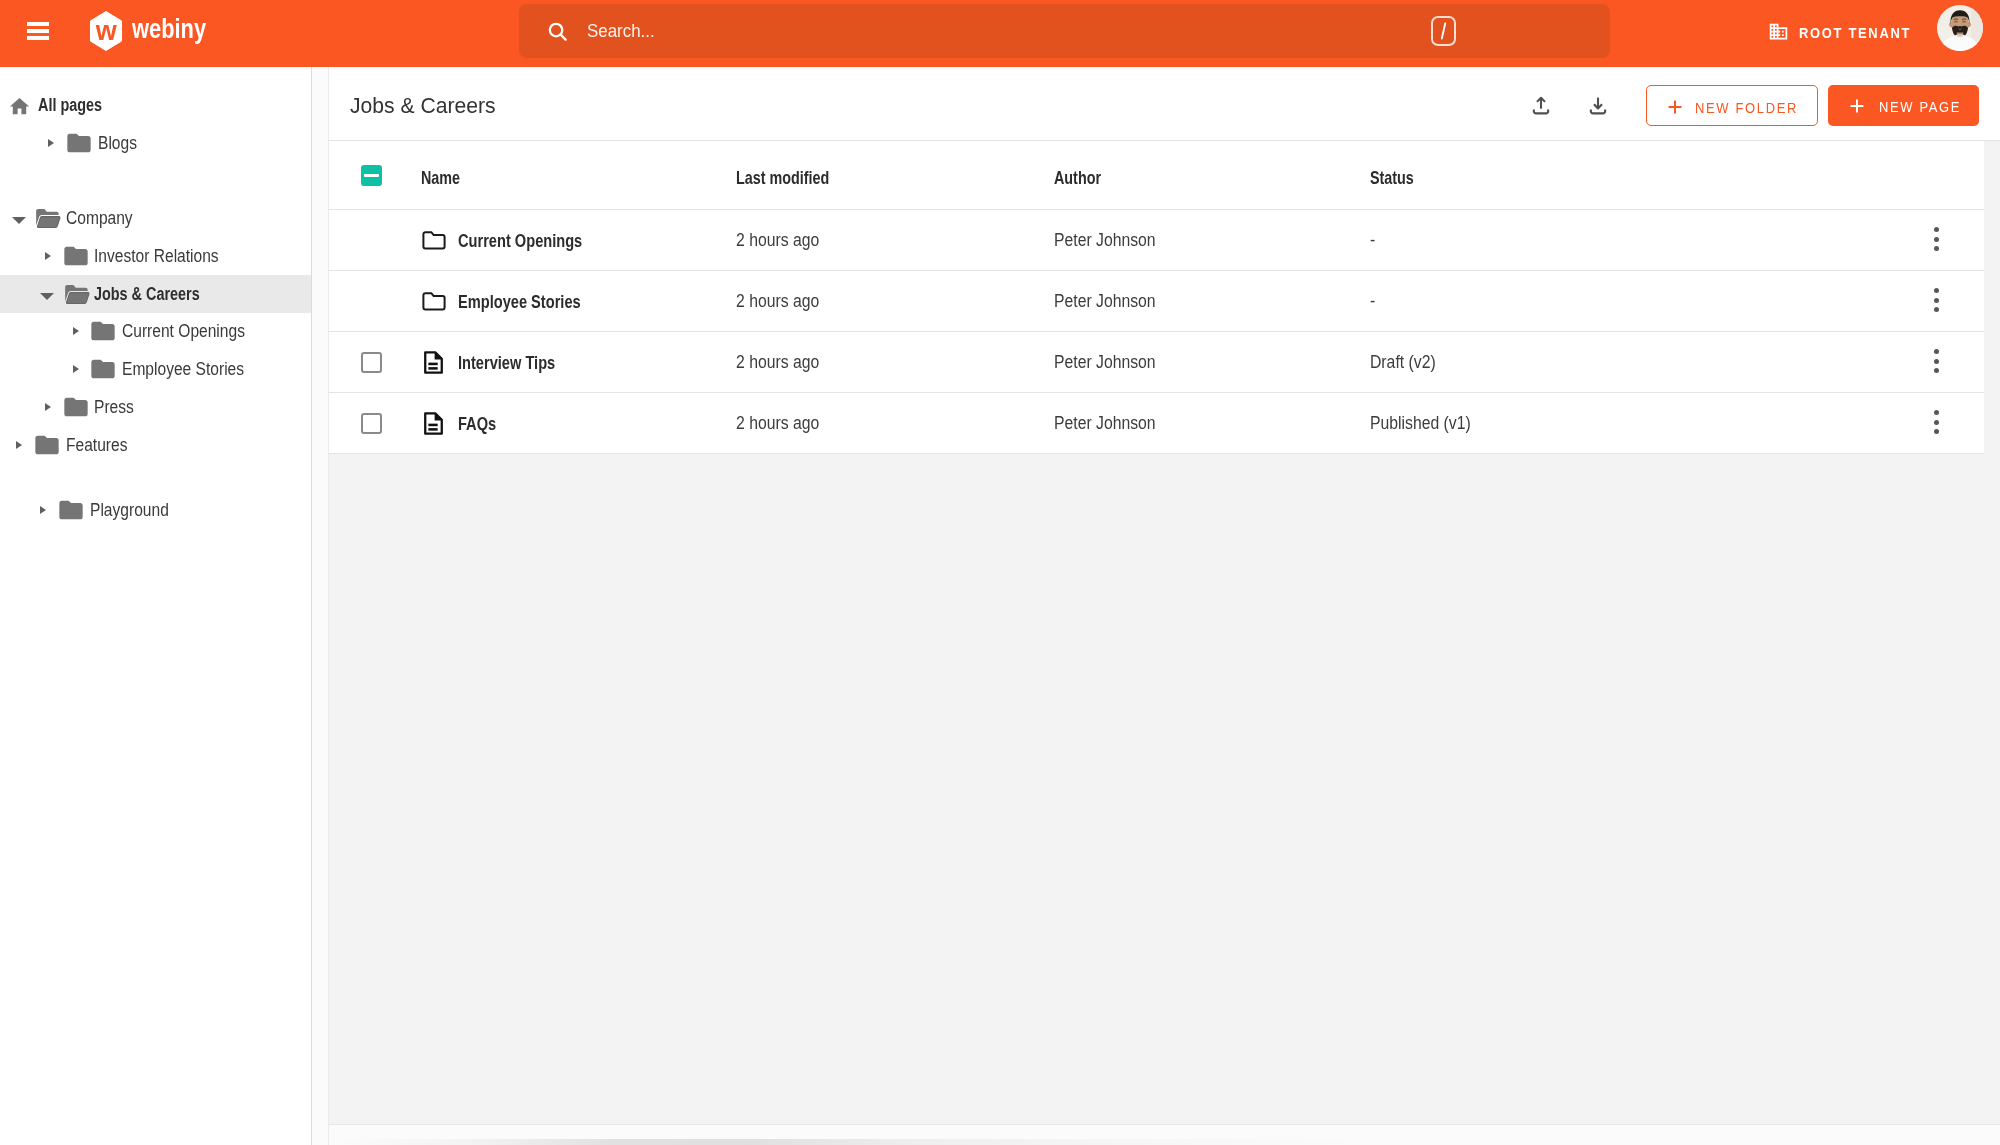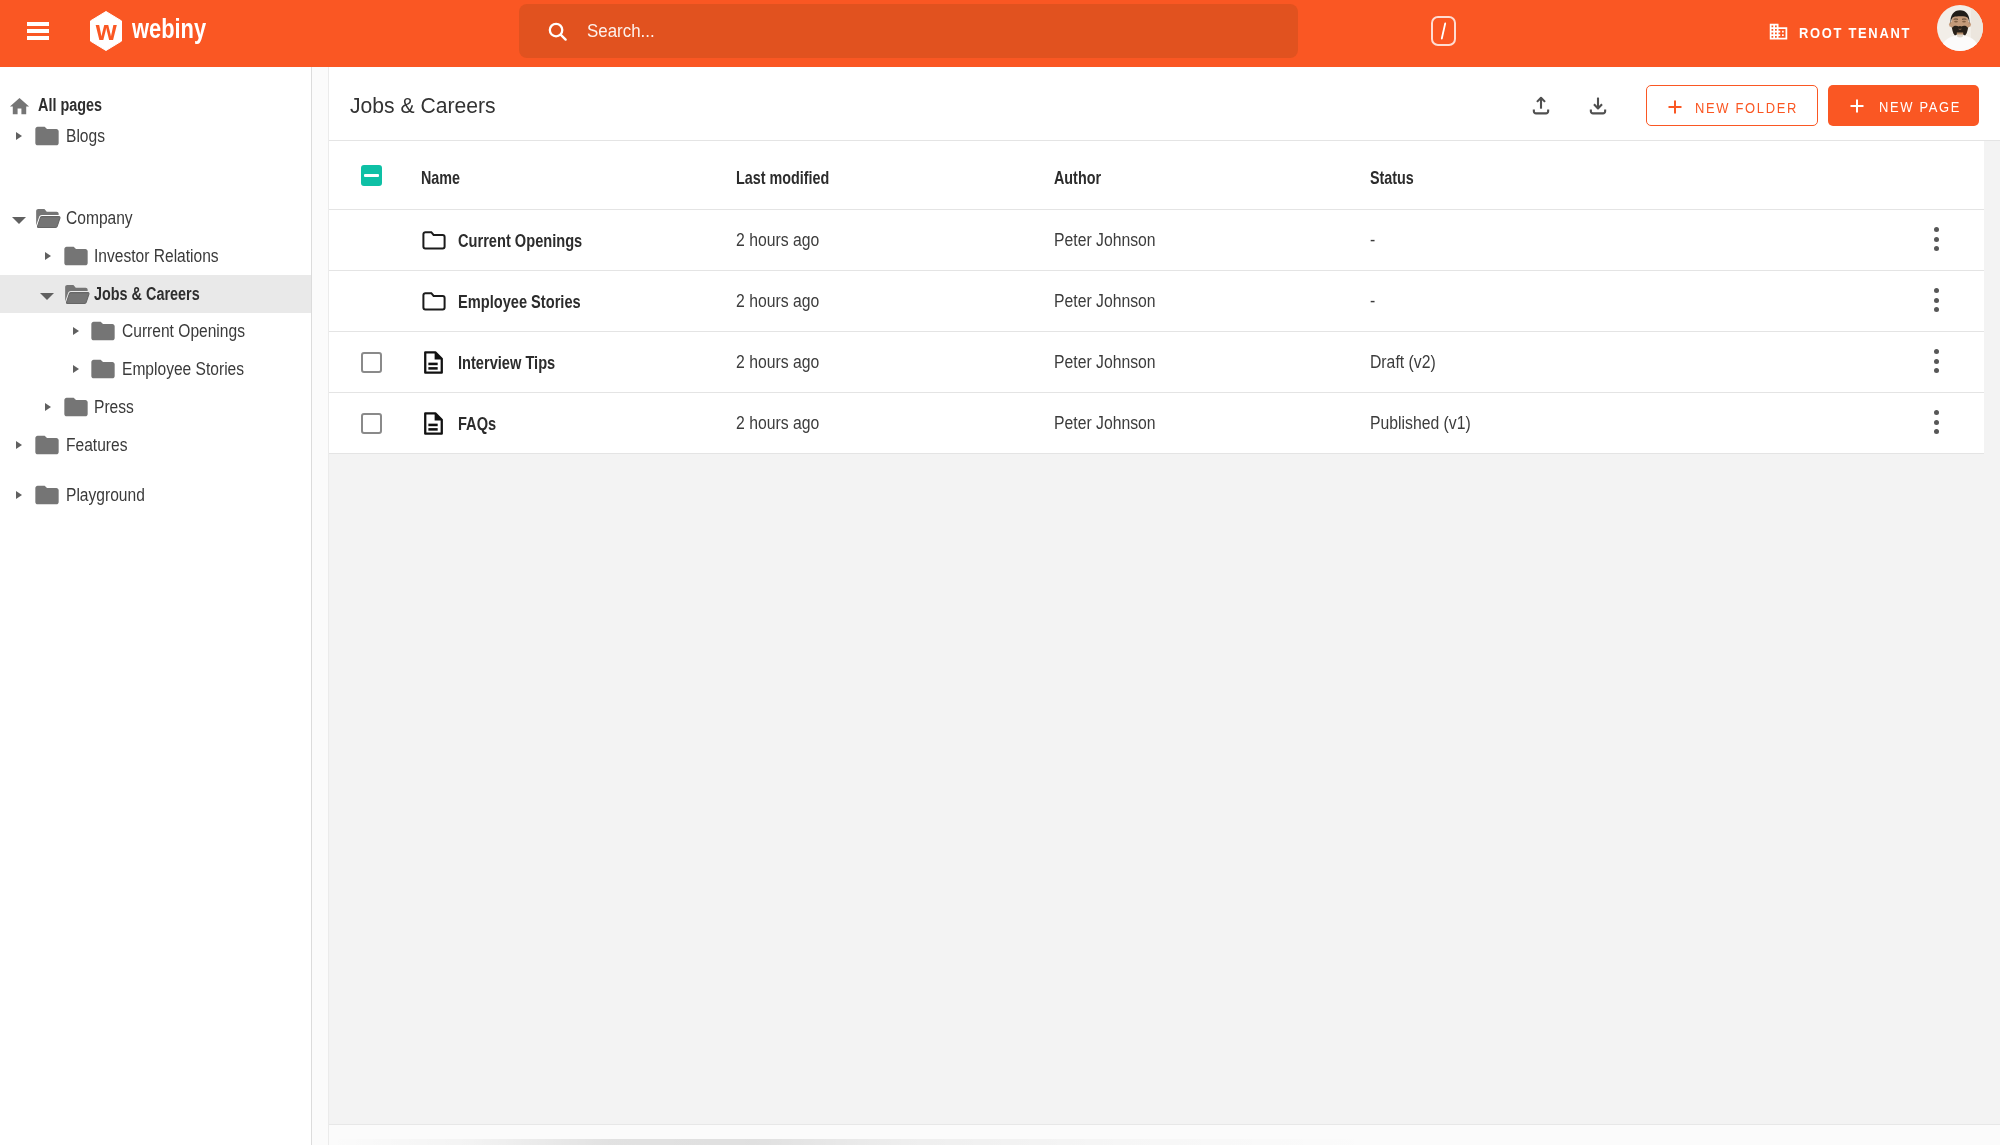--- a/index.html
+++ b/index.html
@@ -7,21 +7,21 @@
   body { position:relative; font-family:"Liberation Sans", sans-serif; background:#f3f3f3; -webkit-font-smoothing:antialiased; transform:translateZ(0); }
 
   .sx { display:inline-block; transform-origin:0 50%; white-space:nowrap; }
 
   
   #header { position:absolute; left:0; top:0; width:2000px; height:67px; background:#fa5723; }
   #burger { position:absolute; left:27px; top:22px; width:21.5px; }
   #burger div { height:4.4px; background:#fff; margin-bottom:2.6px; }
   #logohex { position:absolute; left:90px; top:11px; }
   #wordmark { position:absolute; left:132px; top:13px; color:#fff; font-size:28px; font-weight:700; transform:scaleX(0.78); transform-origin:0 0; }
-  #searchbox { position:absolute; left:519px; top:4px; width:779px; height:54px; background:#e1521f; border-radius:8px; }
+  #searchbox { position:absolute; left:519px; top:4px; width:1091px; height:54px; background:#e1521f; border-radius:8px; }
   #searchbox .mag { position:absolute; left:27px; top:16px; }
   #searchbox .ph { position:absolute; left:68px; top:0; height:54px; line-height:54px; color:#fdf1ec; font-size:19px; }
   #slashkey { position:absolute; left:912px; top:12px; width:25px; height:30px; border:2px solid rgba(255,255,255,.8); border-radius:7px; color:#fff; font-size:16px; text-align:center; line-height:26px; }
   #tenant { position:absolute; left:1768px; top:0; height:67px; color:#fff; }
   #tenant svg { position:absolute; left:0; top:21px; }
   #tenant span { position:absolute; left:31px; top:0; line-height:65px; font-size:15px; letter-spacing:2px; font-weight:700; white-space:nowrap; transform:scaleX(0.86); transform-origin:0 50%; }
   #avatar { position:absolute; left:1937px; top:5px; width:46px; height:46px; border-radius:50%; overflow:hidden; }
 
   
   #sidebar { position:absolute; left:0; top:67px; width:312px; height:1078px; background:#fff; border-right:1px solid #dcdcdc; }
@@ -111,21 +111,21 @@
   </div>
 </div>
 
 <div id="sidebar">
   <div class="trow" style="top:19px;text-align:center;">
     <svg class="fico" style="left:8px; top:9px;" width="23" height="23" viewBox="0 0 24 24" fill="#757575">
         <path d="M10 20v-6h4v6h5v-8h3L12 3 2 12h3v8z"></path>
       </svg>
     <span class="lbl b" style="left:38px;">All pages</span>
   </div>
-  <div class="trow" style="top:50px;">
+  <div class="trow" style="top:57px;margin-left:32px;">
     <span class="caret-r" style="left:16px;"></span>
     <svg class="fico" style="left:33px; top:5px;" width="28" height="28" viewBox="0 0 24 24" fill="#757575">
         <path d="M10 4H4c-1.1 0-1.99.9-1.99 2L2 18c0 1.1.9 2 2 2h16c1.1 0 2-.9 2-2V8c0-1.1-.9-2-2-2h-8l-2-2z"></path>
       </svg>
     <span class="lbl" style="left:66px;">Blogs</span>
   </div>
   <div class="trow" style="top:132px;">
     <span class="caret-d" style="left:12px;"></span>
     <svg class="fico" style="left:33px; top:5px;" width="28" height="28" viewBox="0 0 24 24" fill="#757575">
         <path d="M4.5 4.2h5.3l2 2.4h8.4c1 0 1.8.8 1.8 1.8v1H7.6c-1.1 0-2.1.7-2.4 1.8l-2.5 7.3V6c0-1 .8-1.8 1.8-1.8z"></path>
@@ -169,21 +169,21 @@
       </svg>
     <span class="lbl" style="left:94px;">Press</span>
   </div>
   <div class="trow" style="top:359px;">
     <span class="caret-r" style="left:16px;"></span>
     <svg class="fico" style="left:33px; top:5px;" width="28" height="28" viewBox="0 0 24 24" fill="#757575">
         <path d="M10 4H4c-1.1 0-1.99.9-1.99 2L2 18c0 1.1.9 2 2 2h16c1.1 0 2-.9 2-2V8c0-1.1-.9-2-2-2h-8l-2-2z"></path>
       </svg>
     <span class="lbl" style="left:66px;">Features</span>
   </div>
-  <div class="trow" style="top:409px;">
+  <div class="trow" style="top:424px;margin-left:24px;">
     <span class="caret-r" style="left:16px;"></span>
     <svg class="fico" style="left:33px; top:5px;" width="28" height="28" viewBox="0 0 24 24" fill="#757575">
         <path d="M10 4H4c-1.1 0-1.99.9-1.99 2L2 18c0 1.1.9 2 2 2h16c1.1 0 2-.9 2-2V8c0-1.1-.9-2-2-2h-8l-2-2z"></path>
       </svg>
     <span class="lbl" style="left:66px;">Playground</span>
   </div>
 </div>
 <div id="vtrack"></div>
 
 <div id="titlebar">

